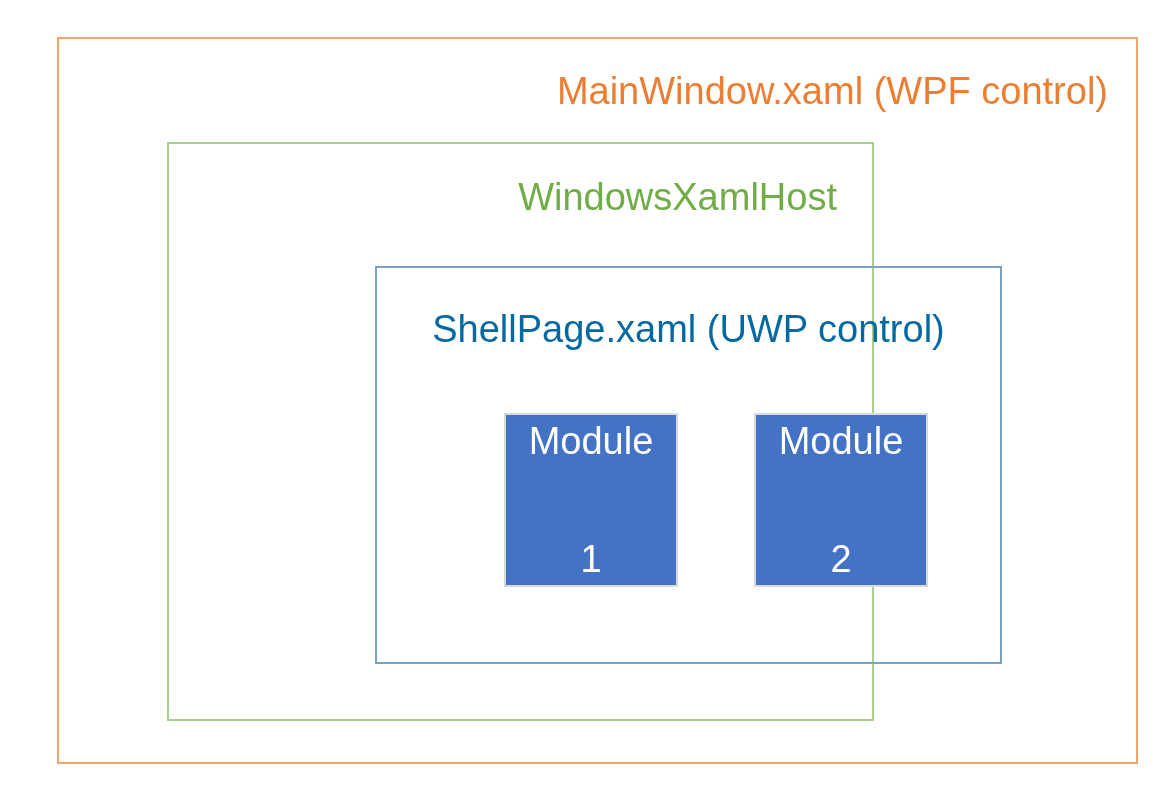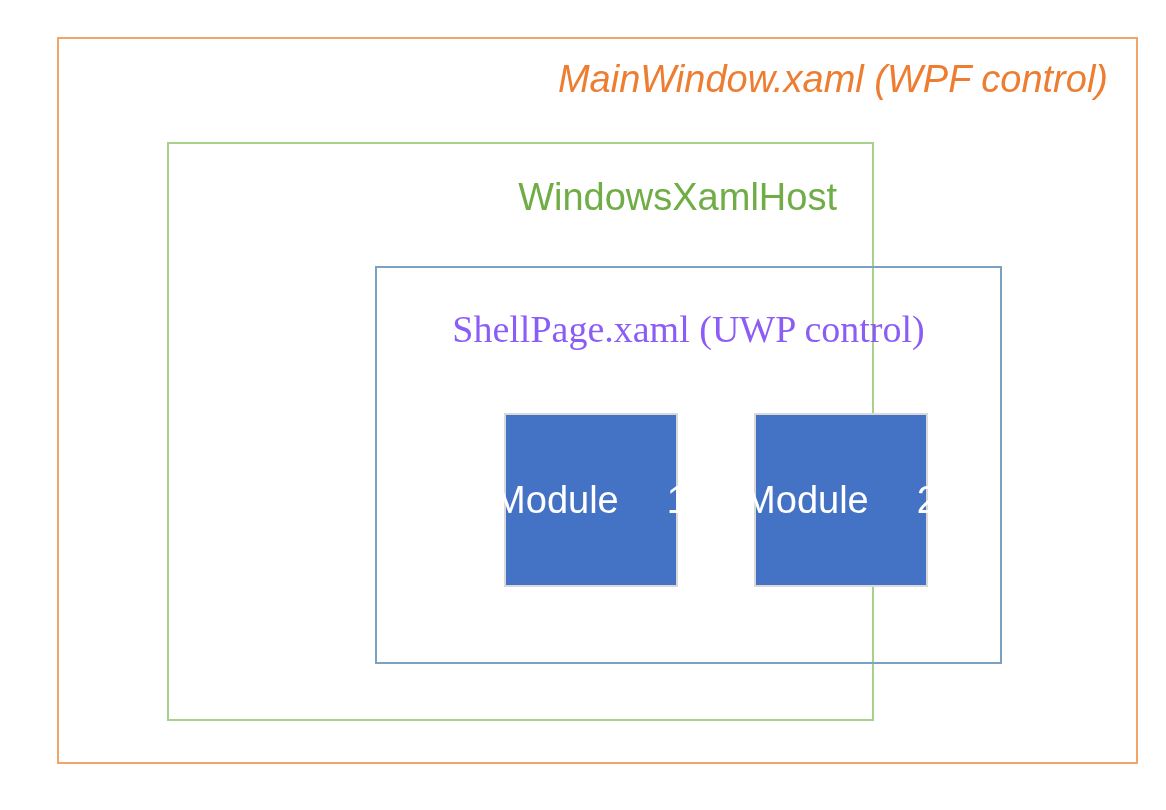--- a/index.html
+++ b/index.html
@@ -31,24 +31,23 @@
   .label-right { text-align: right; }
   .label-center { text-align: center; }
 
   
   .mainwindow-box {
     left: 57px; top: 37px;
     width: 1081px; height: 727px;
     border: 2px solid #F2A569;
   }
   .mainwindow-label {
-    top: 17px;
+    top: 29px;
     padding-right: 28px;
     color: #ED7D31;
-    font-style: italic;
   }
 
   
   .host-box {
     left: 108px; top: 103px;   
     width: 707px; height: 579px;
     border: 2px solid #A9D18E;
   }
   .host-label {
     top: 30px;
@@ -57,38 +56,37 @@
   }
 
   
   .shell-box {
     left: 206px; top: 122px;   
     width: 627px; height: 398px;
     border: 2px solid #7BA2C4;
   }
   .shell-label {
     top: 38px;
-    color: #8b5cf6;
-    font-family: Liberation Serif, serif;
+    color: #0369a1;
   }
 
   
   .module {
     position: absolute;
     top: 145px;
     width: 174px;
     height: 174px;
     box-sizing: border-box;
     background: #4472C4;
     border: 2px solid #D9D9D9;
     color: #ffffff;
     display: flex;
-    flex-direction: row;
+    flex-direction: column;
     align-items: center;
-    justify-content: center;
+    justify-content: space-between;
     text-align: center;
     font-size: 38px;
     line-height: 52px;
     gap: 48px;
   }
   .module-1 { left: 127px; }
   .module-2 { left: 377px; }
 </style>
 </head>
 <body>

